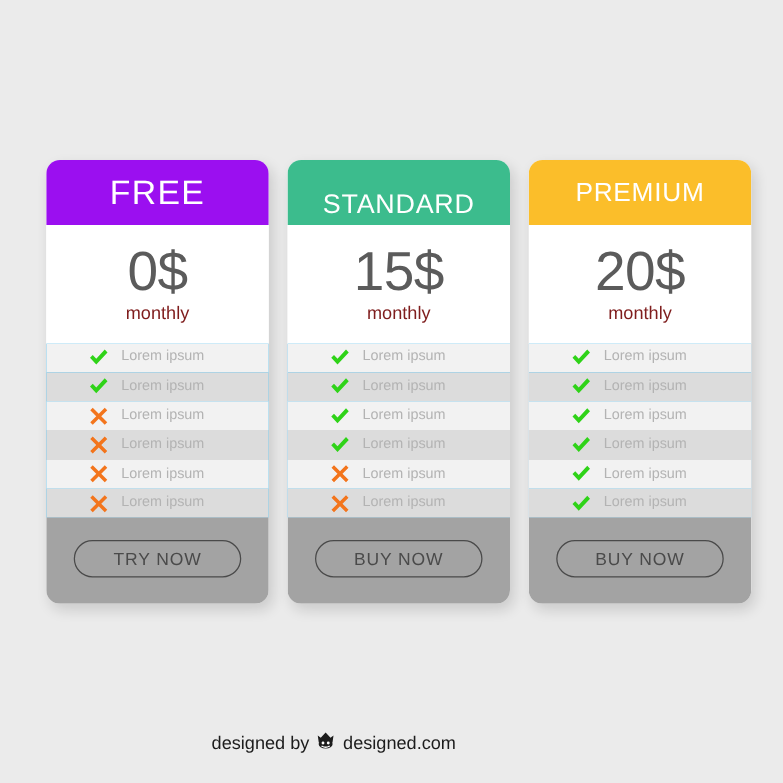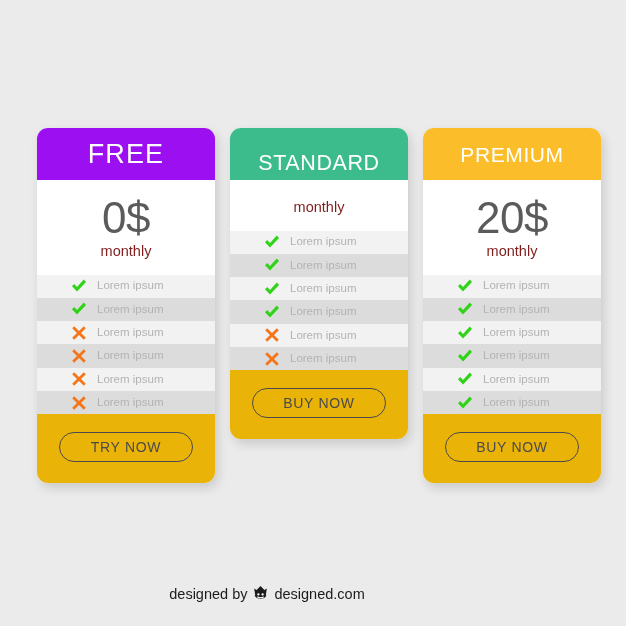--- a/index.html
+++ b/index.html
@@ -106,21 +106,21 @@
   .feature-label {
     font-size: 11.5px;
     color: #b3b3b3;
     line-height: 1;
     white-space: nowrap;
     font-weight: 400;
   }
 
   
   .cta-wrap {
-    background: #eab308;
+    background: #a3a3a3;
     padding: 18px 0 21px 0;
     display: flex;
     justify-content: center;
   }
 
   .cta-button {
     width: 134px;
     height: 30px;
     border: 1px solid #4a4a4a;
     border-radius: 15px;
@@ -223,20 +223,21 @@
     <div class="cta-wrap">
       <button class="cta-button">TRY NOW</button>
     </div>
   </div>
 
   <div class="card card-standard">
     <div class="card-header" style="background: rgb(60, 188, 141);">
       <div class="card-header-title">STANDARD</div>
     </div>
     <div class="price-block">
+      <div class="price-amount">15$</div>
       <div class="price-period">monthly</div>
     </div>
     <div class="features">
         <div class="feature-row odd">
           <span class="feature-icon">
             <svg width="18" height="18" viewBox="0 0 18 18">
               <path d="M2.0 9.2 L4.2 6.9 L7.0 9.9 L13.8 2.6 L16.0 4.9 L7.0 14.6 Z" fill="#2fd318"></path>
             </svg>
           </span>
           <span class="feature-label">Lorem ipsum</span>

